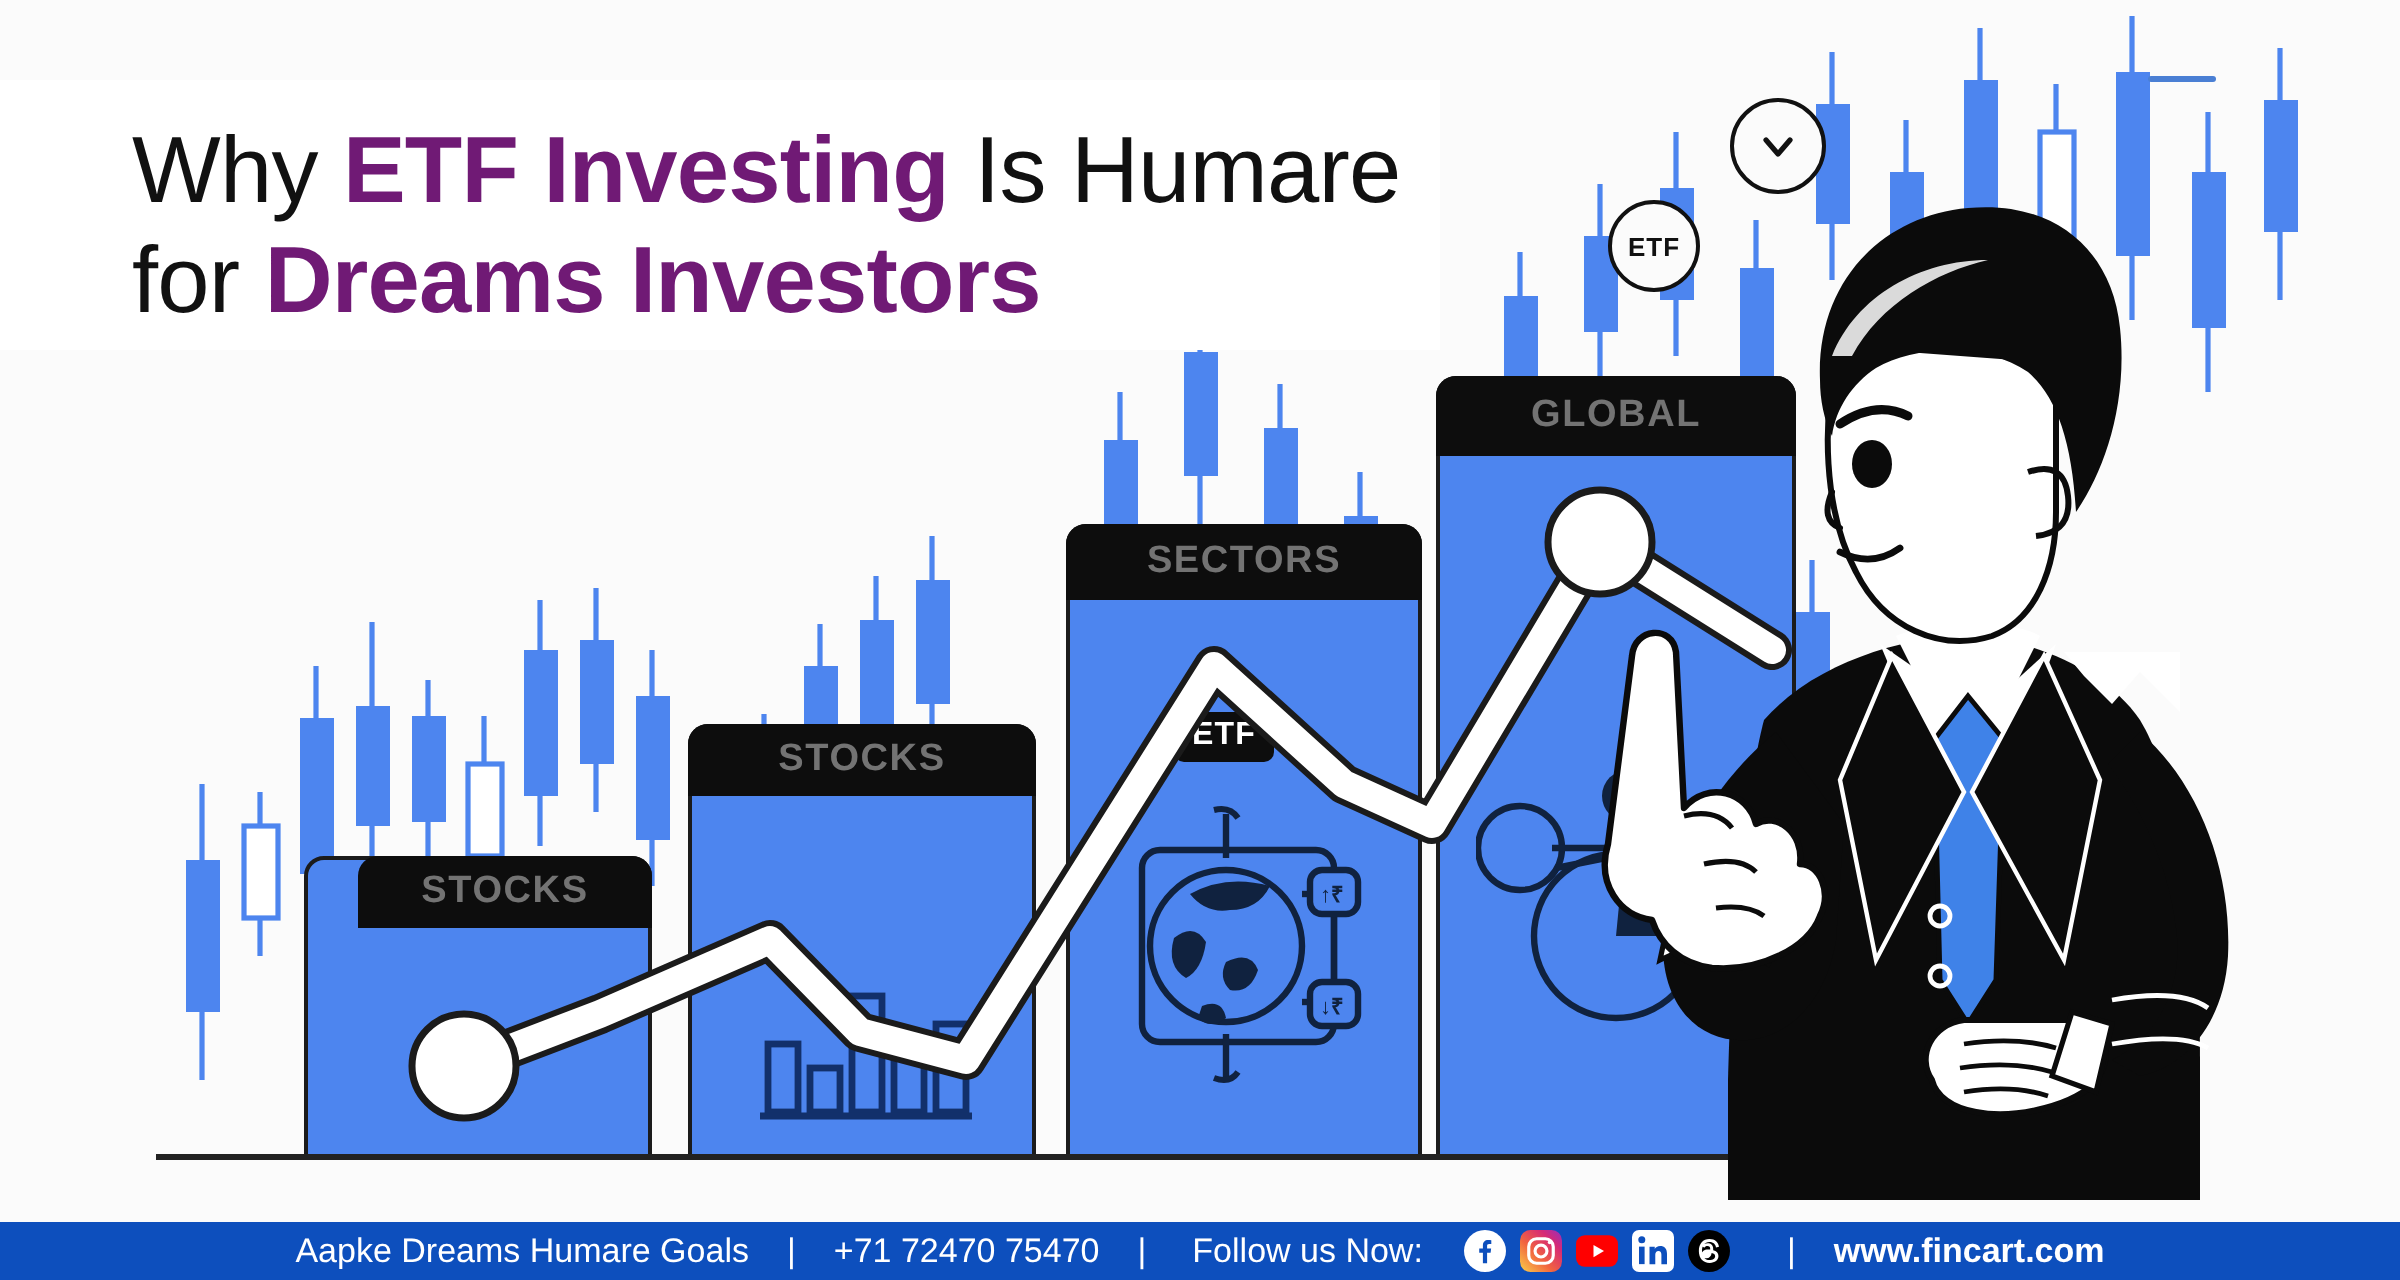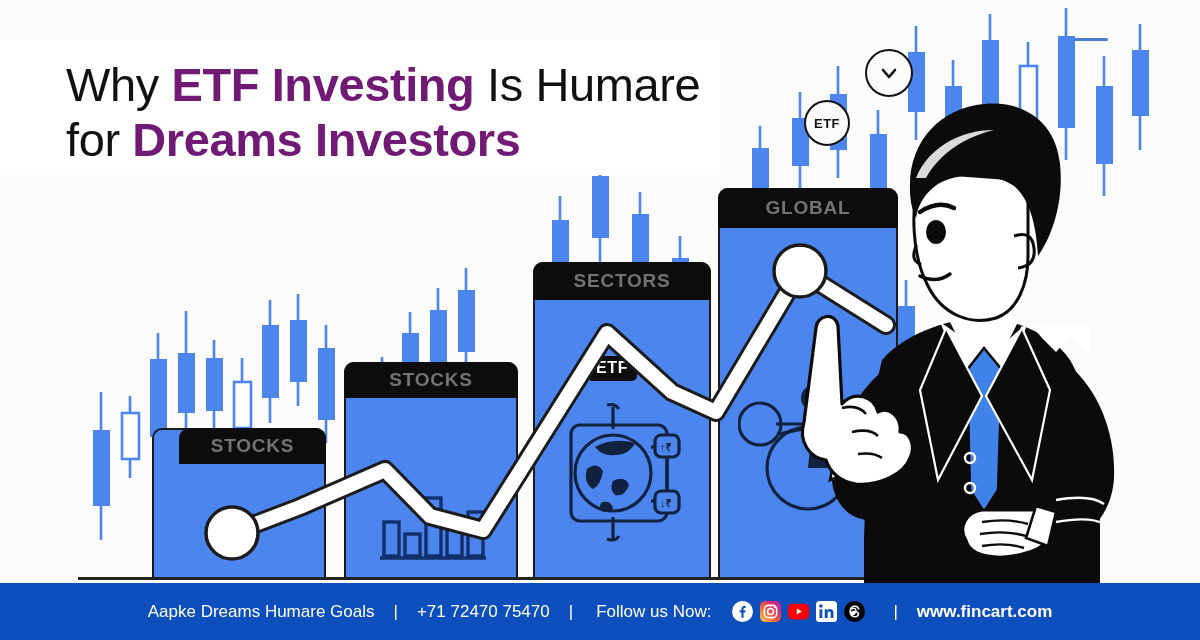--- a/index.html
+++ b/index.html
@@ -88,21 +88,21 @@
     position:absolute; z-index:40; border:2.4px solid #111;
     border-radius:50%; background:#fbfbfb;
     display:flex; align-items:center; justify-content:center;
     font-size:13px; font-weight:700; color:#111; letter-spacing:.5px;
   }
   #badge-etf{ left:804px; top:100px; width:46px; height:46px; }
   #badge-check{ left:865px; top:49px; width:48px; height:48px; }
 
   
   .footer{
-    position:absolute; left:0; bottom:0; width:1200px; height:57px;
+    position:absolute; left:0; bottom:0; width:1200px; height:29px;
     background:#0d4fbd; z-index:70;
     display:flex; align-items:center; justify-content:center; gap:12px;
     color:#ffffff; font-size:17px;
   }
   .footer .seg{ white-space:nowrap; }
   .footer .sep{ padding:0 7px; }
   .socials{ display:flex; align-items:center; gap:7px; margin:0 9px; }
   .soc{
     width:21px; height:21px; border-radius:5px; display:block;
     position:relative; flex:0 0 auto;

